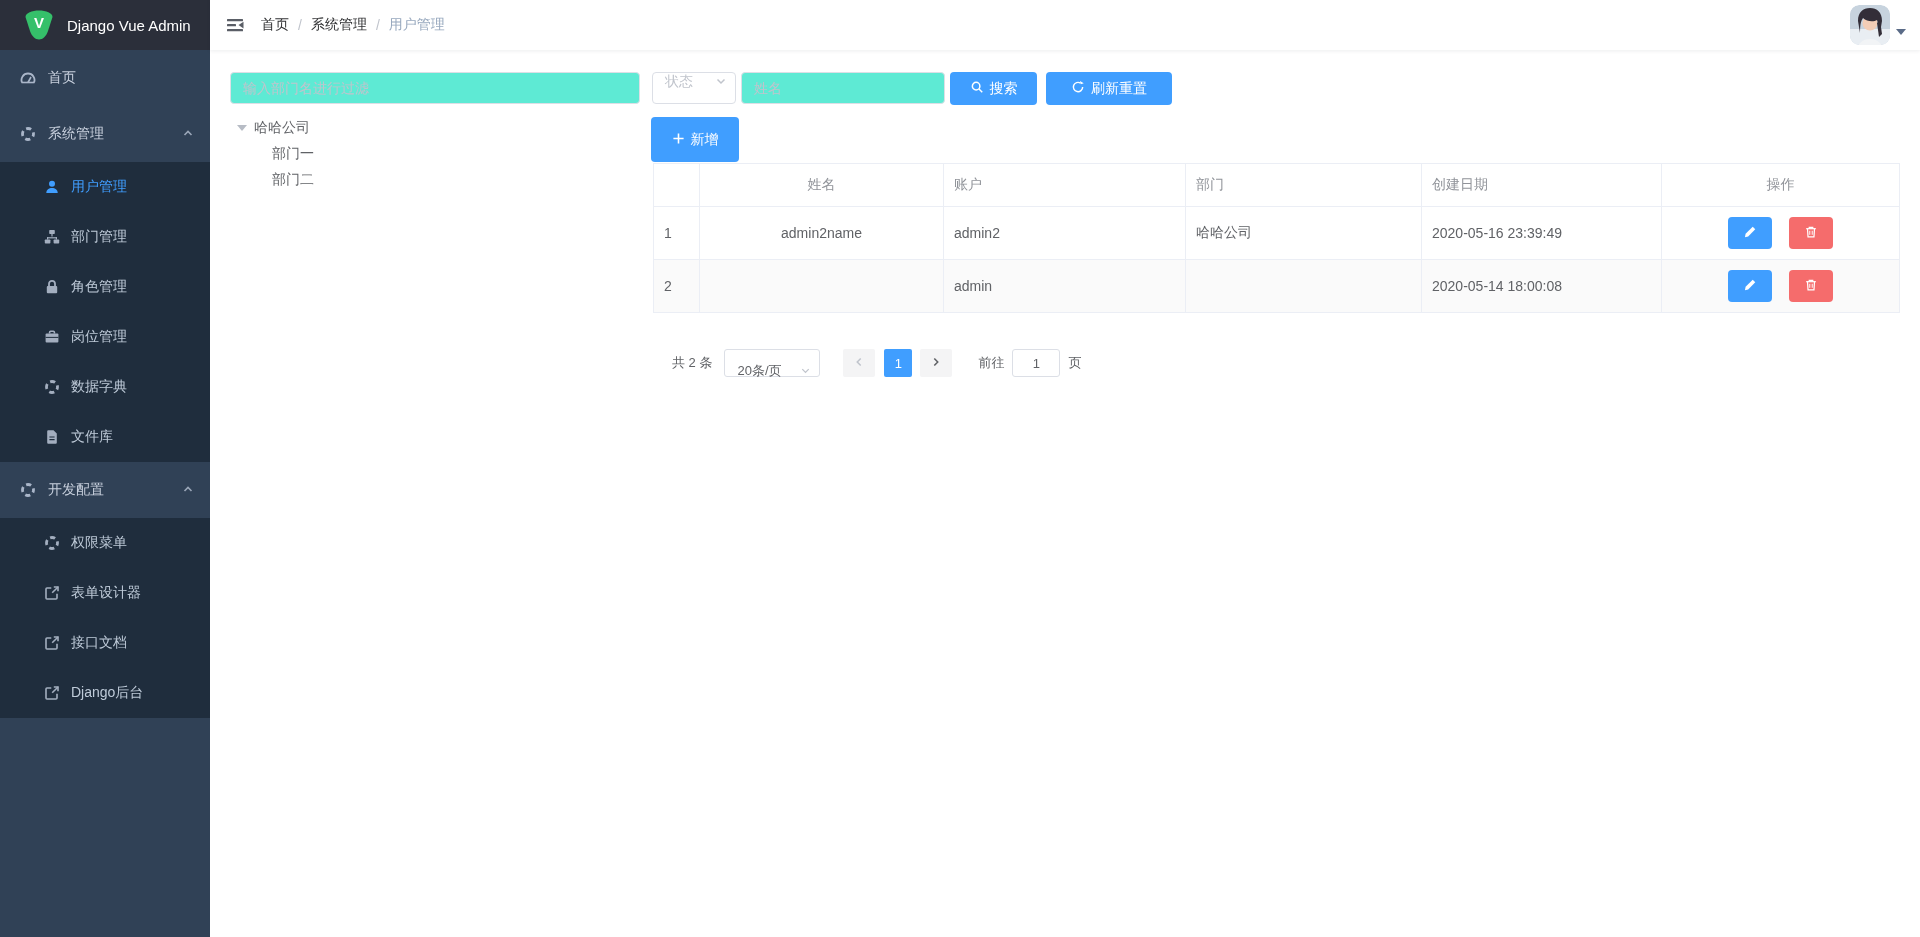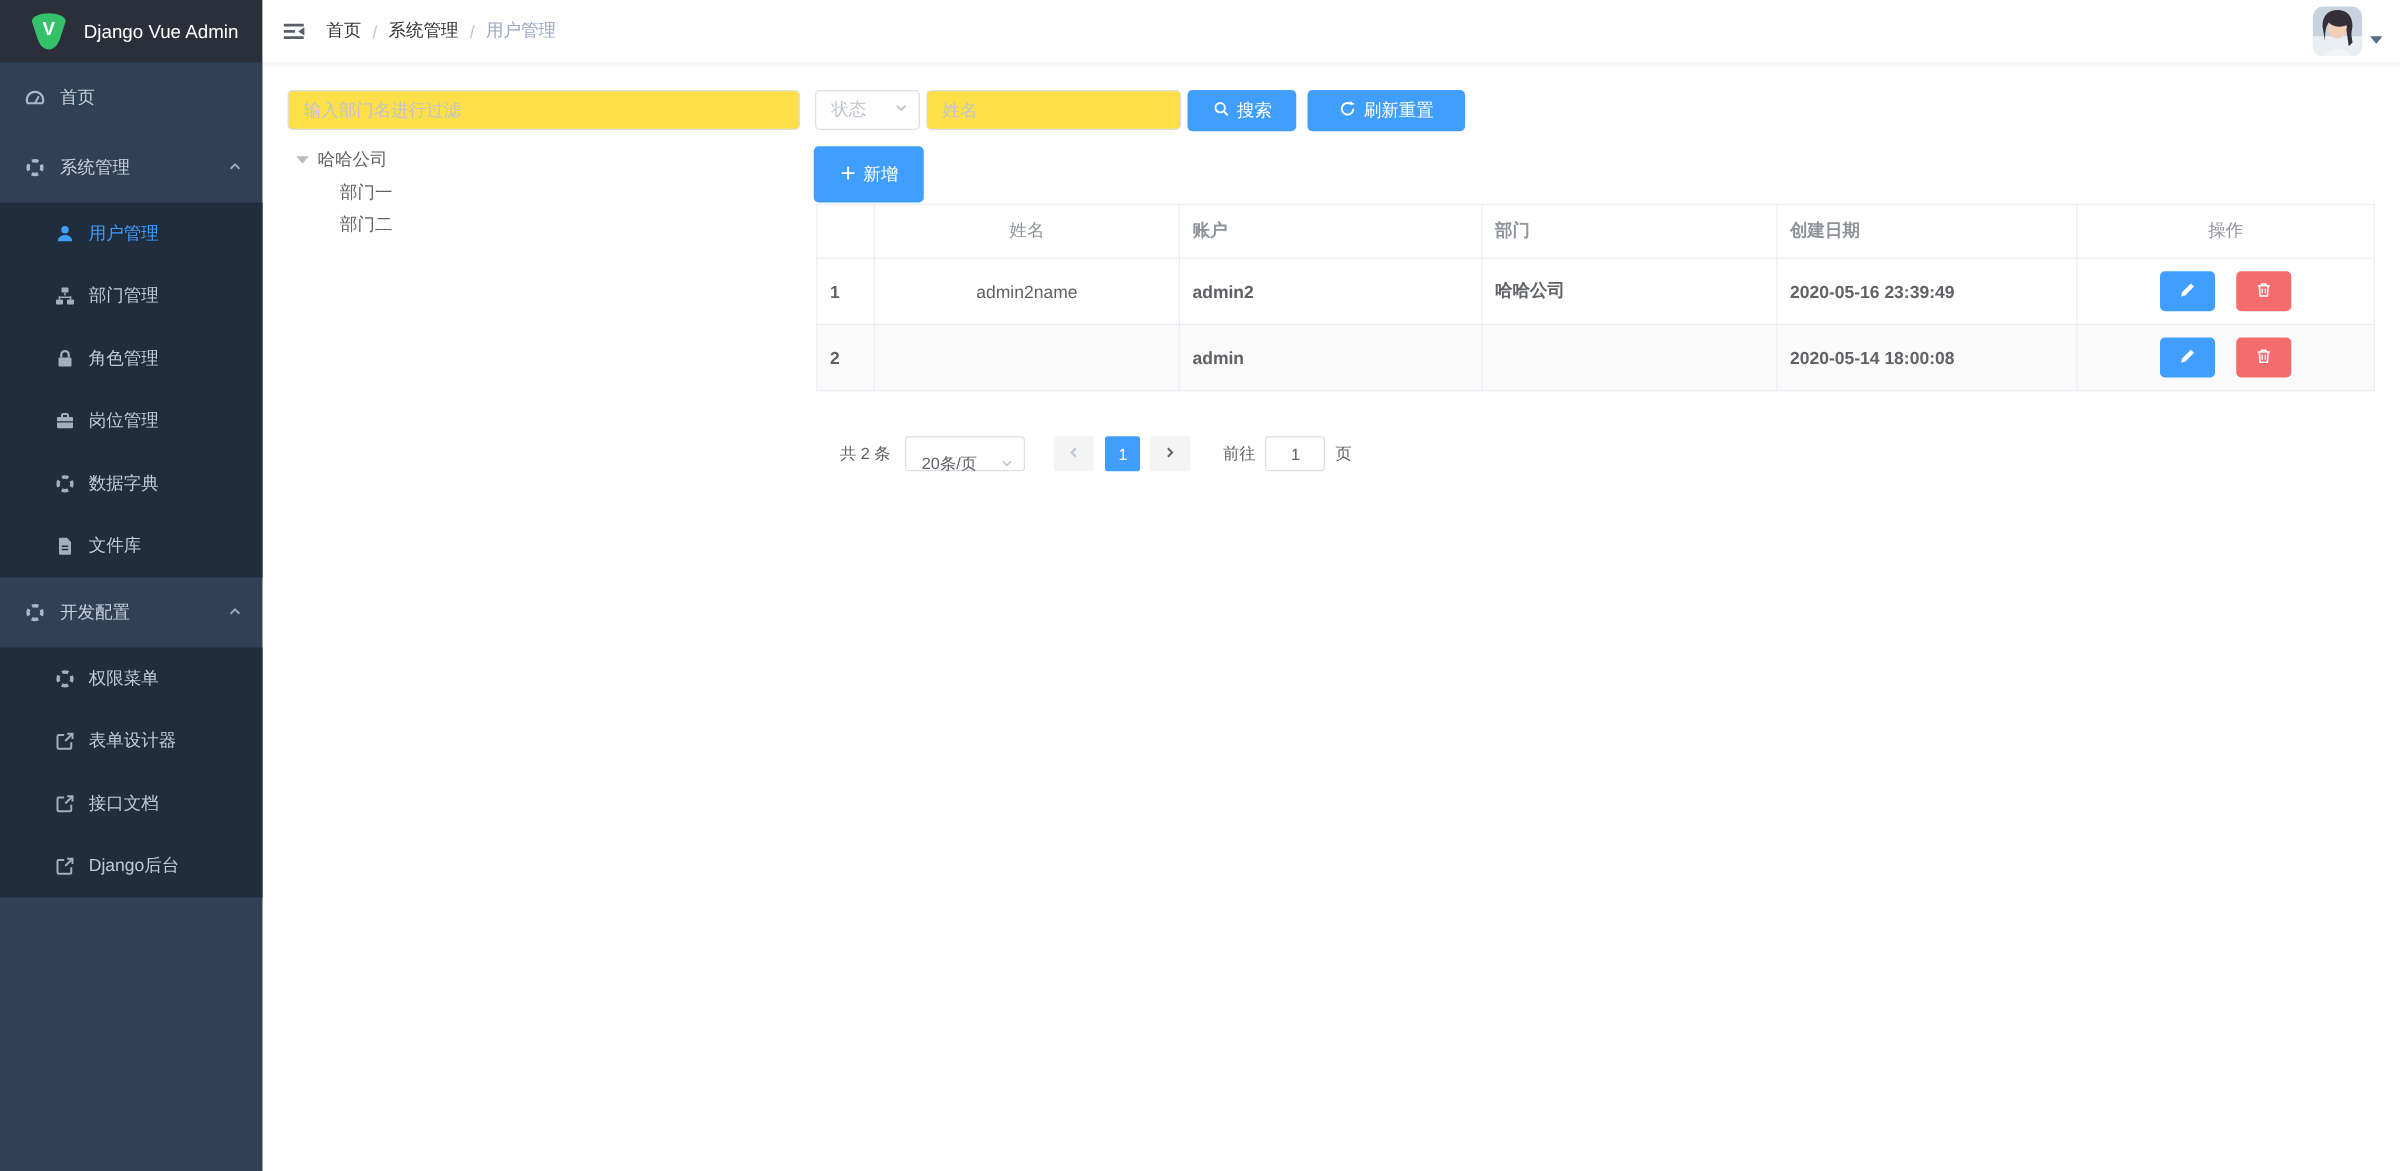--- a/index.html
+++ b/index.html
@@ -27,48 +27,48 @@
   .hamburger { margin-left:15px; width:20px; height:20px; color:#5a5e66; cursor:pointer; }
   .breadcrumb { margin-left:16px; font-size:14px; display:flex; align-items:center; gap:9px; }
   .crumb { color:#303133; cursor:pointer; }
   .crumb-sep { color:#c0c4cc; }
   .crumb.last { color:#97a8be; cursor:default; }
   .avatar-wrap { position:absolute; right:14px; top:5px; display:flex; align-items:center; cursor:pointer; }
   .avatar { width:40px; height:40px; border-radius:9px; overflow:hidden; display:block; }
   .avatar-caret { width:0; height:0; border-left:5px solid transparent; border-right:5px solid transparent; border-top:6px solid #5a6b87; margin-left:6px; margin-top:14px; }
 
   
-  .ipt { position:absolute; height:32px; border:1px solid #dcdfe6; border-radius:4px; background:#fde047;
+  .ipt { position:absolute; height:32px; border:1px solid #dcdfe6; border-radius:4px; background:#5eead4;
          font-size:14px; color:#606266; padding:0 12px; outline:none; font-family:inherit; }
   .ipt::placeholder { color:#c0c4cc; }
   .dept-filter { left:230px; top:72px; width:410px; }
   .name-filter { left:741px; top:72px; width:204px; }
   .sel { position:absolute; height:32px; border:1px solid #dcdfe6; border-radius:4px; background:#fff;
-         display:flex; align-items:center; justify-content:space-between; padding:0 8px 0 12px; cursor:pointer;gap:17px; }
+         display:flex; justify-content:space-between; padding:0 8px 0 12px; cursor:pointer;gap:17px; }
   .status-select { left:652px; top:72px; width:84px; }
   .sel .sel-text { color:#c0c4cc; font-size:14px; }
   .btn { position:absolute; height:33px; border:none; border-radius:4px; background:#409EFF; color:#fff;
          font-size:14px; display:flex; align-items:center; justify-content:center; gap:6px; cursor:pointer; font-family:inherit; }
   .search-btn { left:950px; top:72px; width:87px; }
   .reset-btn { left:1046px; top:72px; width:126px; }
   .add-btn { left:651px; top:117px; width:88px; height:45px; }
 
   
   .tree { position:absolute; left:230px; top:115px; width:400px; font-size:14px; color:#606266; }
   .tree-row { display:flex; align-items:center; height:26px; cursor:pointer; }
   .tree-caret { width:24px; display:flex; align-items:center; justify-content:center; }
   .caret-down { width:0; height:0; border-left:5px solid transparent; border-right:5px solid transparent; border-top:6px solid #b7bcc5; }
   .tree-child { padding-left:18px; }
 
   
   .table-wrap { position:absolute; left:653px; top:163px; width:1246px; }
   table.grid { width:1246px; border-collapse:collapse; table-layout:fixed; font-size:14px; }
   table.grid th { height:43px; color:#909399; font-weight:400; background:#fff; border:1px solid #ebeef5; }
   table.grid td { height:53px; color:#606266; border:1px solid #ebeef5; background:#fff; }
-  table.grid .al { text-align:left; padding-left:10px;font-weight:bold; }
+  table.grid .al { text-align:left; padding-left:10px; }
   table.grid .ac { text-align:center; }
   table.grid tr.striped td { background:#fafafa; }
   .mini-btn { display:inline-flex; align-items:center; justify-content:center; width:44px; height:32px;
               border:none; border-radius:4px; cursor:pointer; }
   .mini-edit { background:#409EFF; margin-right:14px; }
   .mini-del { background:#f56c6c; }
 
   
   .pagination { position:absolute; left:672px; top:349px; height:28px; display:flex; align-items:center; font-size:13px; color:#606266; }
   .pg-total { white-space:nowrap; }

